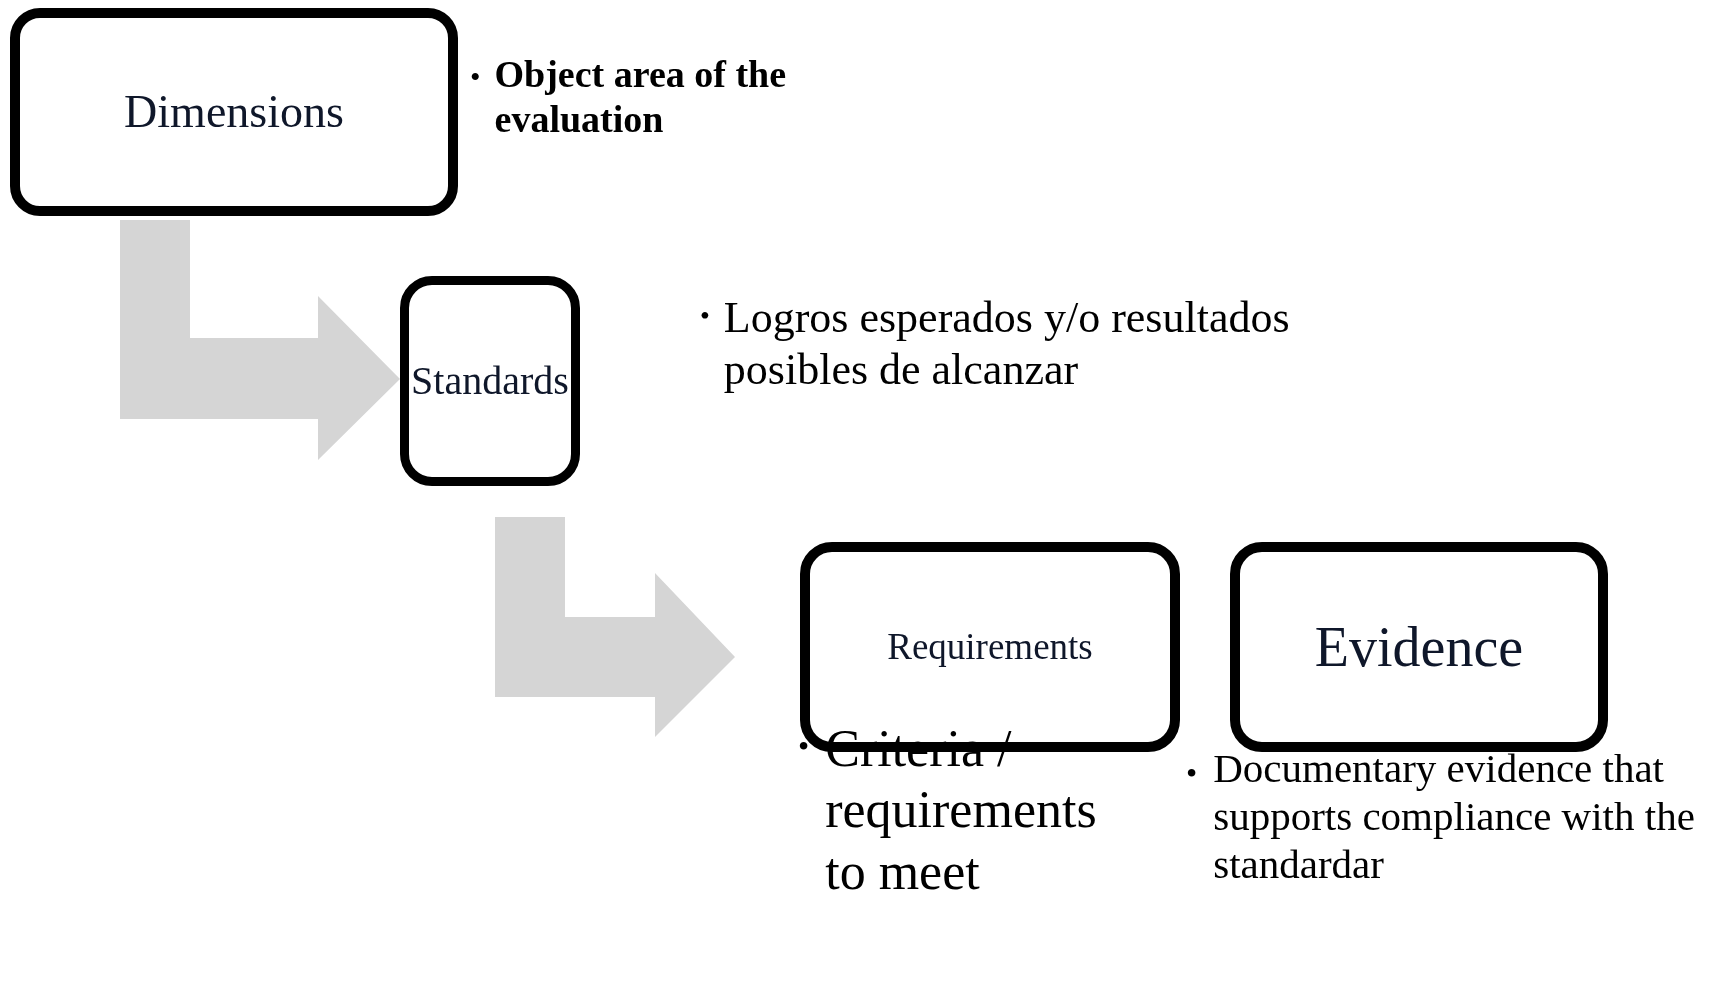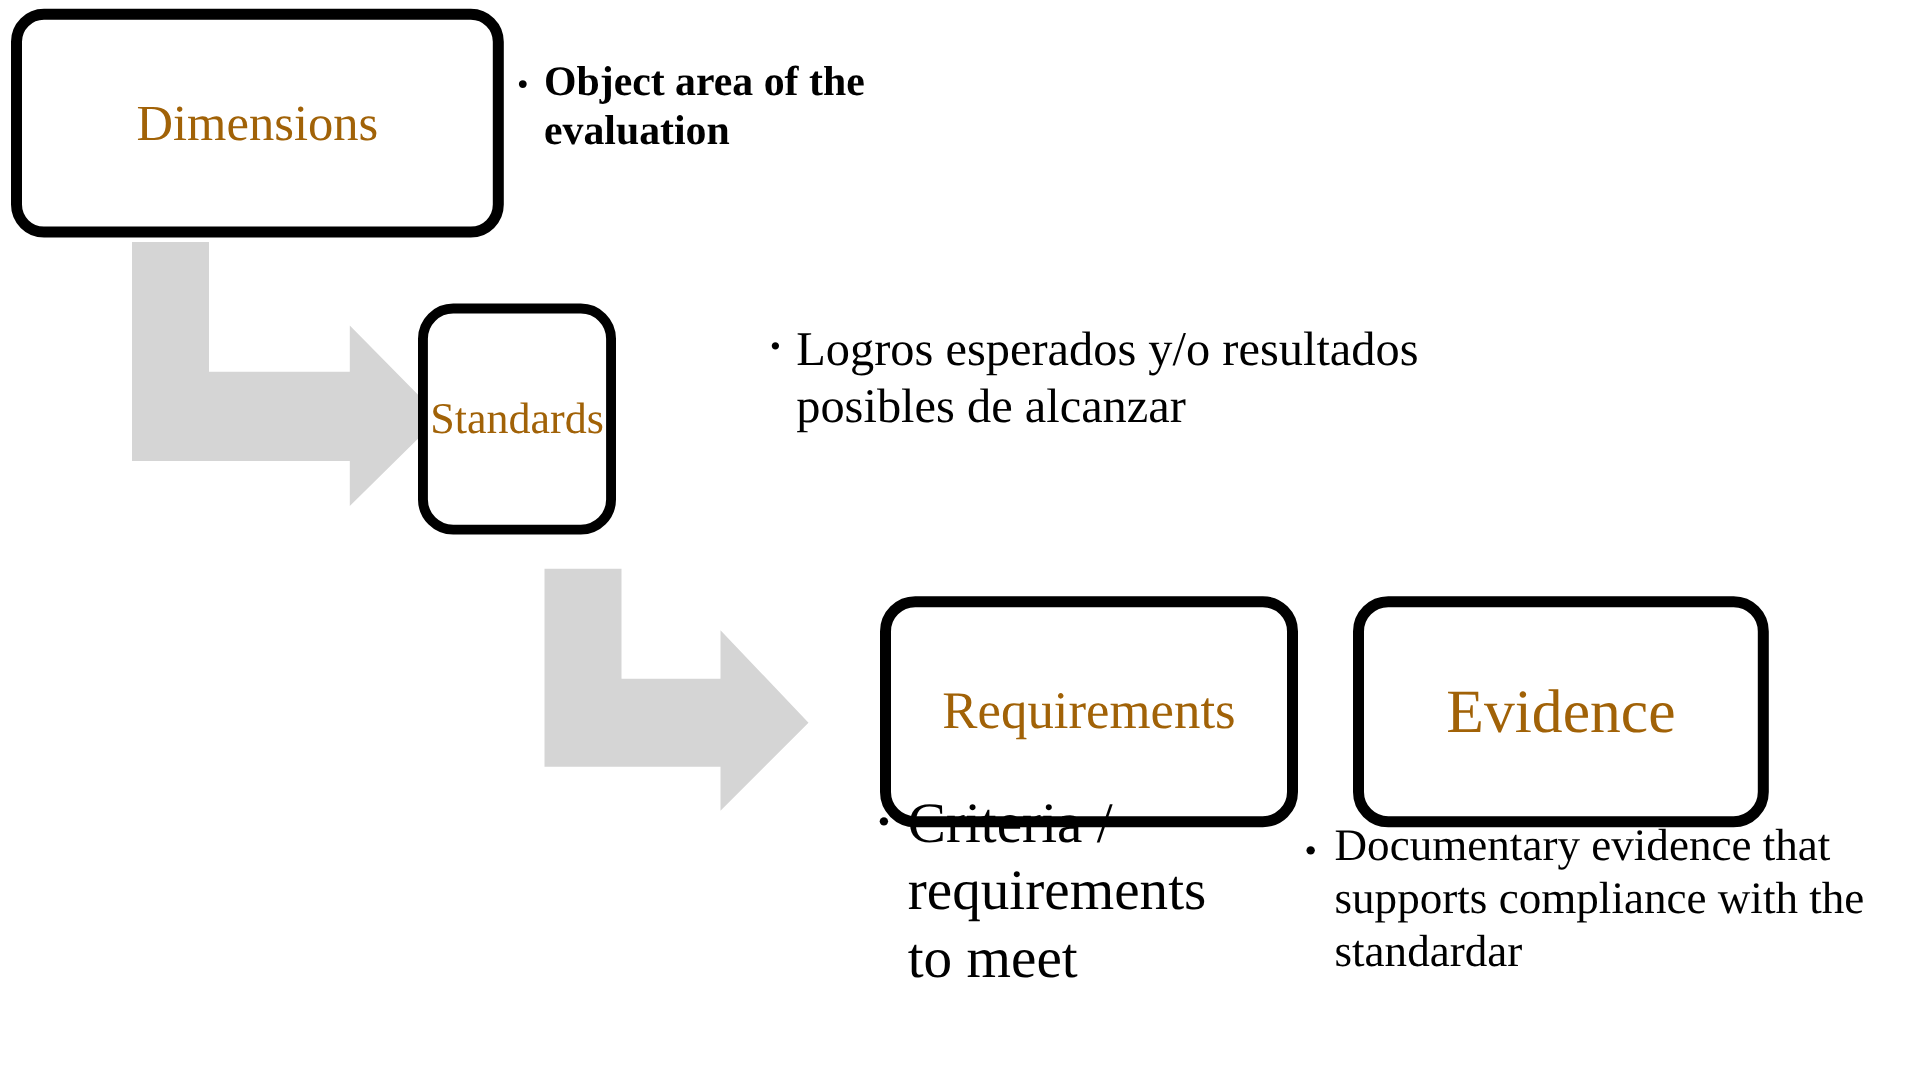--- a/index.html
+++ b/index.html
@@ -26,35 +26,35 @@
     background: #ffffff;
     border: 10px solid #000000;
     border-radius: 30px;
     display: flex;
     align-items: center;
     justify-content: center;
     text-align: center;
   }
   .node-label {
     font-family: "Liberation Serif", "DejaVu Serif", serif;
-    color: #a16207;
+    color: #0f172a;
     line-height: 1.05;
     white-space: nowrap;
   }
 
   #node-dimensions { left: 10px;   top: 8px;   width: 448px; height: 208px; }
   #node-dimensions .node-label { font-size: 46px; }
 
-  #node-standards  { left: 380px;  top: 276px; width: 180px; height: 210px;
+  #node-standards  { left: 400px;  top: 276px; width: 180px; height: 210px;
                      border-width: 9px; border-radius: 32px; }
   #node-standards .node-label { font-size: 40px; }
 
   #node-requirements { left: 800px; top: 542px; width: 380px; height: 210px;
                        border-width: 10px; border-radius: 32px; }
-  #node-requirements .node-label { font-size: 48px; text-align: right; }
+  #node-requirements .node-label { font-size: 37px; text-align: right; }
 
   #node-evidence   { left: 1230px; top: 542px; width: 378px; height: 210px;
                      border-width: 10px; border-radius: 32px; }
   #node-evidence .node-label { font-size: 56px; }
 
   
   .elbow-arrow {
     position: absolute;
   }
   .elbow-arrow svg { display: block; }

